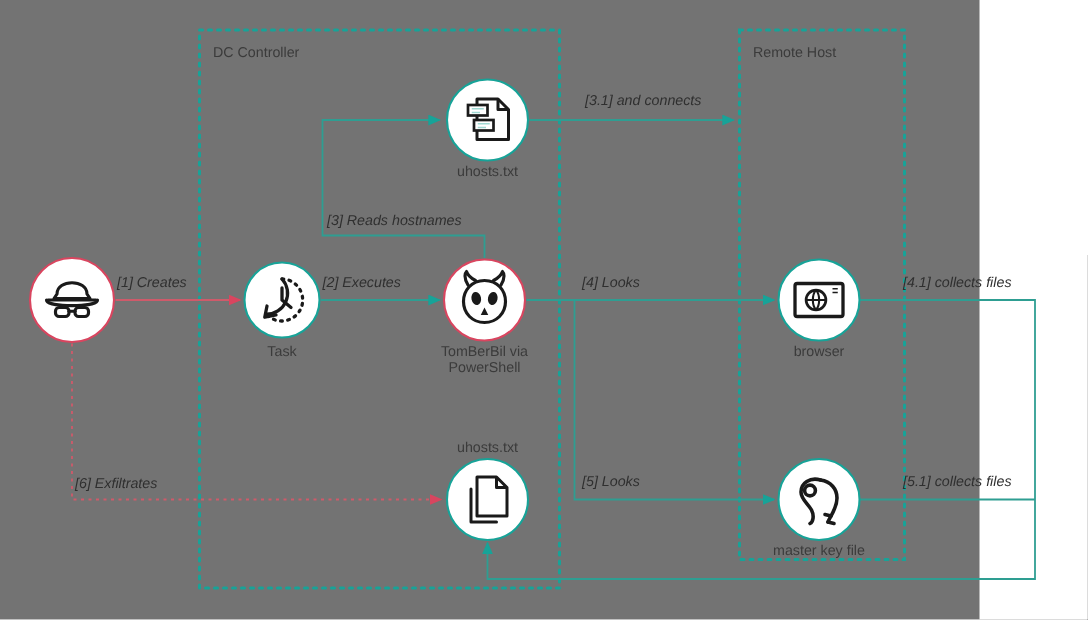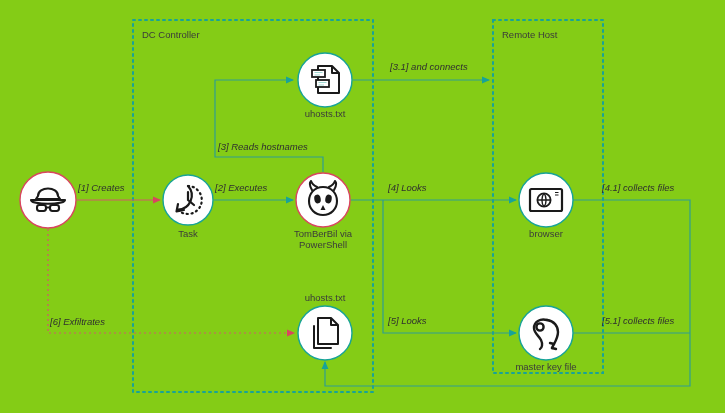--- a/index.html
+++ b/index.html
@@ -1,18 +1,18 @@
 <!DOCTYPE html>
 <html><head>
 <meta charset="utf-8">
 <style>
   html,body{margin:0;padding:0;background:#ffffff;}
   body{width:725px;height:413px;overflow:hidden;
        font-family:"Liberation Sans","DejaVu Sans",sans-serif;}
-  #stage{position:relative;width:725px;height:413px;background:#84cc16;}
+  #stage{position:relative;width:653px;height:413px;background:#737373;}
   svg#canvas{position:absolute;left:0;top:0;width:725px;height:413px;}
   .zone-title{font-size:9.5px;fill:#3b3b3b;font-family:"Liberation Sans",sans-serif;}
   .node-label{font-size:9.5px;fill:#3b3b3b;text-anchor:middle;font-family:"Liberation Sans",sans-serif;}
   .edge-label{font-size:9.5px;fill:#2f2f2f;font-style:italic;font-family:"Liberation Sans",sans-serif;}
 </style>
 </head>
 <body>
 
 <div id="stage">
 <svg id="canvas" viewBox="0 0 725 413" xmlns="http://www.w3.org/2000/svg">

